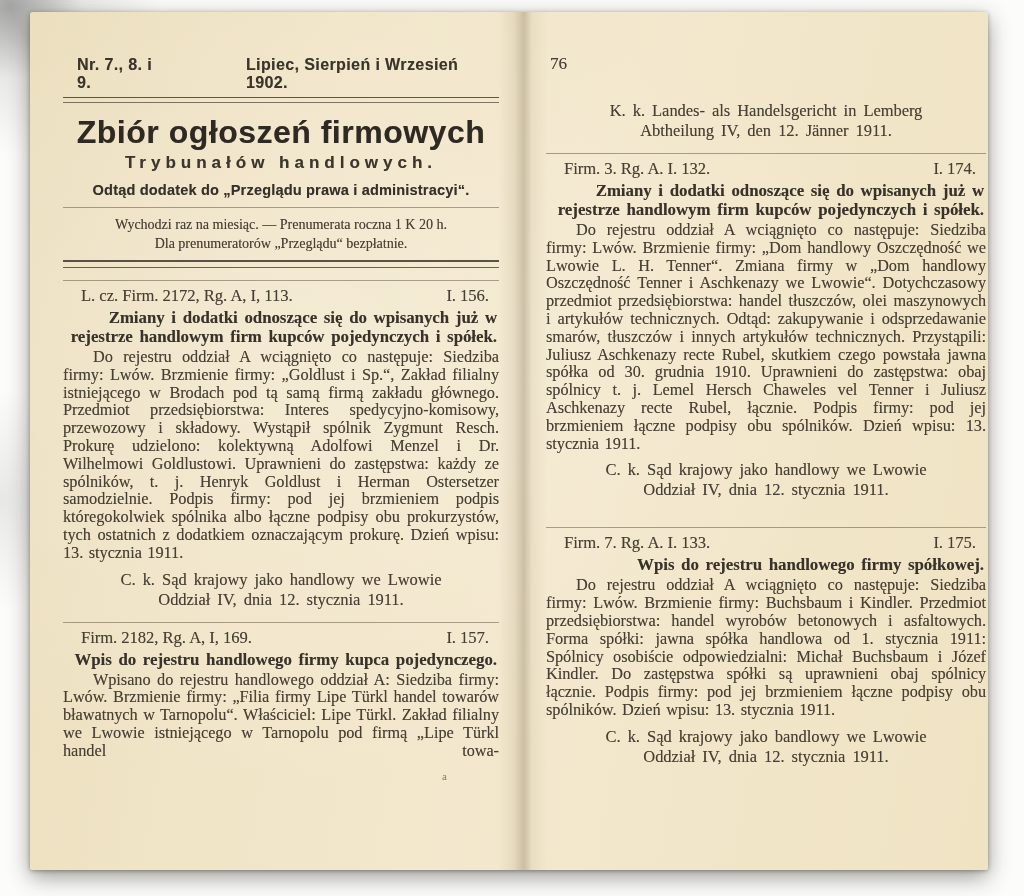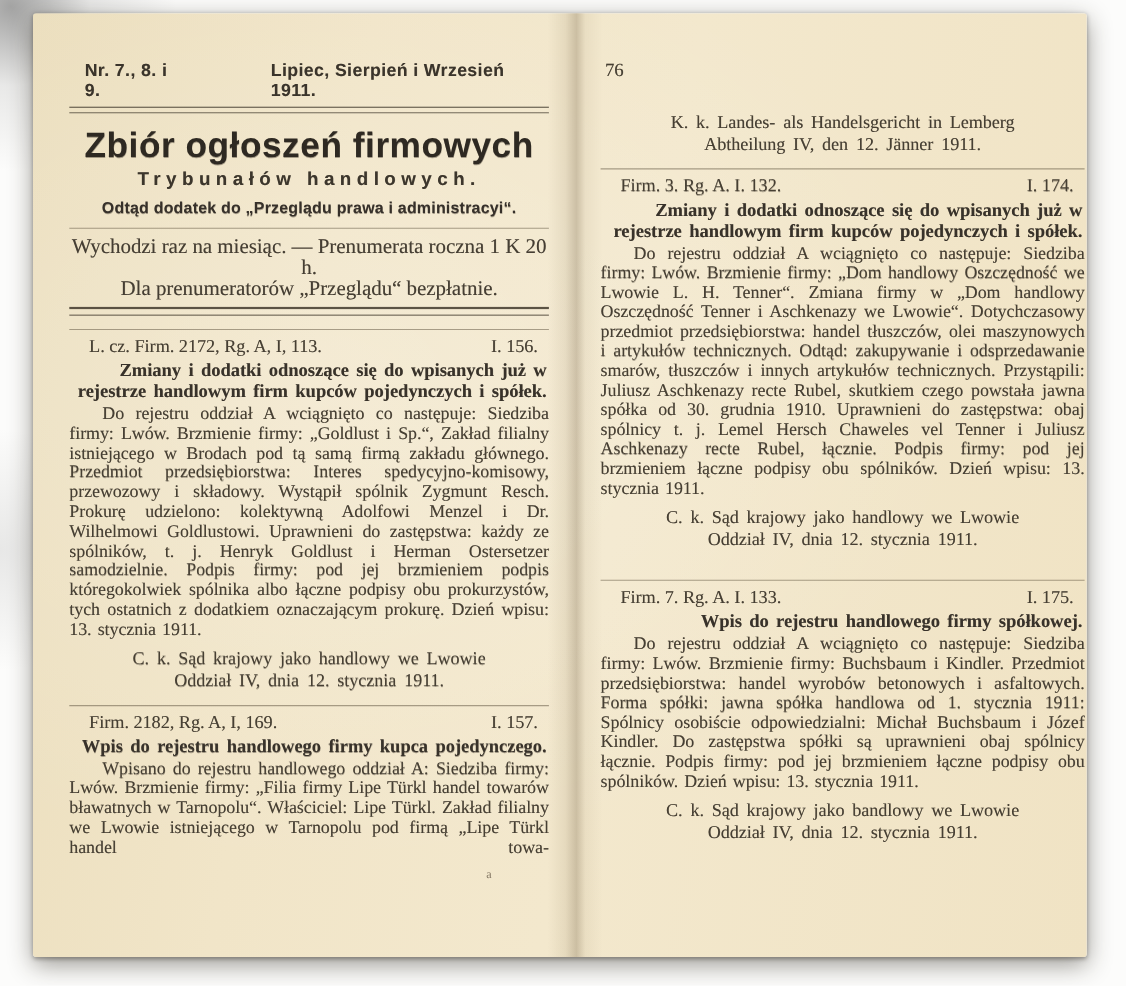--- a/index.html
+++ b/index.html
@@ -47,21 +47,21 @@
   .title { font-family:"Liberation Sans","DejaVu Sans",sans-serif;
     font-size:32px; font-weight:bold; letter-spacing:.5px; text-align:center;
     margin:11px 0 2px; color:#2e2922; }
   .subtitle { font-family:"Liberation Sans","DejaVu Sans",sans-serif;
     text-align:center; font-size:17px; font-weight:bold; letter-spacing:5px;
     color:#3c362c; margin:2px 0 9px; }
   .supplement { font-family:"Liberation Sans","DejaVu Sans",sans-serif;
     text-align:center; font-size:14.5px; font-weight:bold; letter-spacing:.2px;
     margin-bottom:9px; color:#36302a; }
   .mast-rule { margin-bottom:7px; }
-  .subscription { text-align:center; font-size:19px; line-height:19px; color:#453e33; }
+  .subscription { text-align:center; font-size:14px; line-height:19px; color:#453e33; }
 
   
   .art-rule { border-top:1.1px solid rgba(90,78,58,.5); margin:12px 0 5px; }
   .art-rule.gap-lg { margin-top:27px; }
   .ref-row { display:flex; justify-content:space-between;
     padding:0 10px 0 18px; font-size:16.5px; }
   .art-heading { font-weight:bold; text-align:right; font-size:16.8px;
     line-height:19px; margin:2px 2px 3px; word-spacing:2.5px; color:#38322a; }
   p.body { text-align:justify; font-size:16.2px; line-height:17.8px;
     margin:1px 0 0; text-indent:30px; word-spacing:1.5px; }
@@ -77,21 +77,21 @@
 <body>
 
 <div class="scan">
   <div class="paper">
     <div class="gutter"></div>
 
     <div class="page page-left">
       <header>
         <div class="issue-row">
           <span>Nr. 7., 8. i 9.</span>
-          <span class="date">Lipiec, Sierpień i Wrzesień 1911.</span>
+          <span class="date">Lipiec, Sierpień i Wrzesień 1902.</span>
         </div>
         <div class="rule-double"></div>
         <div class="title">Zbiór ogłoszeń firmowych</div>
         <div class="subtitle">Trybunałów handlowych.</div>
         <div class="supplement">Odtąd dodatek do „Przeglądu prawa i administracyi“.</div>
         <div class="rule-thin mast-rule"></div>
         <div class="subscription">
           <div>Wychodzi raz na miesiąc. — Prenumerata roczna 1 K 20 h.</div>
           <div>Dla prenumeratorów „Przeglądu“ bezpłatnie.</div>
         </div>

